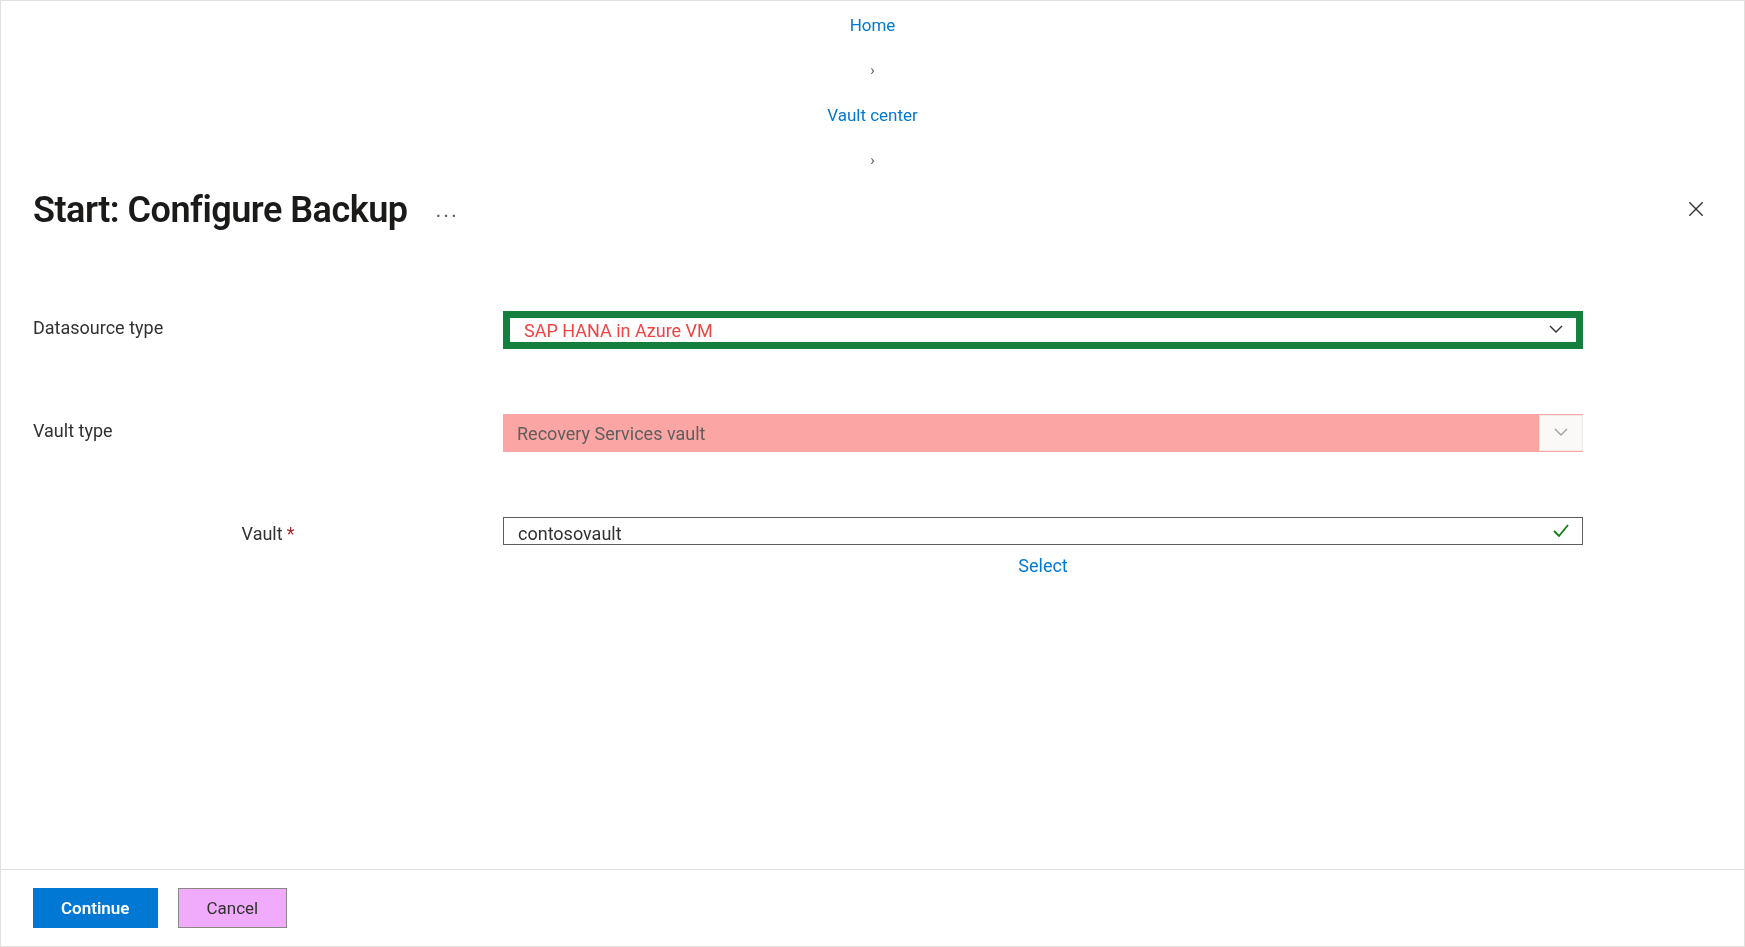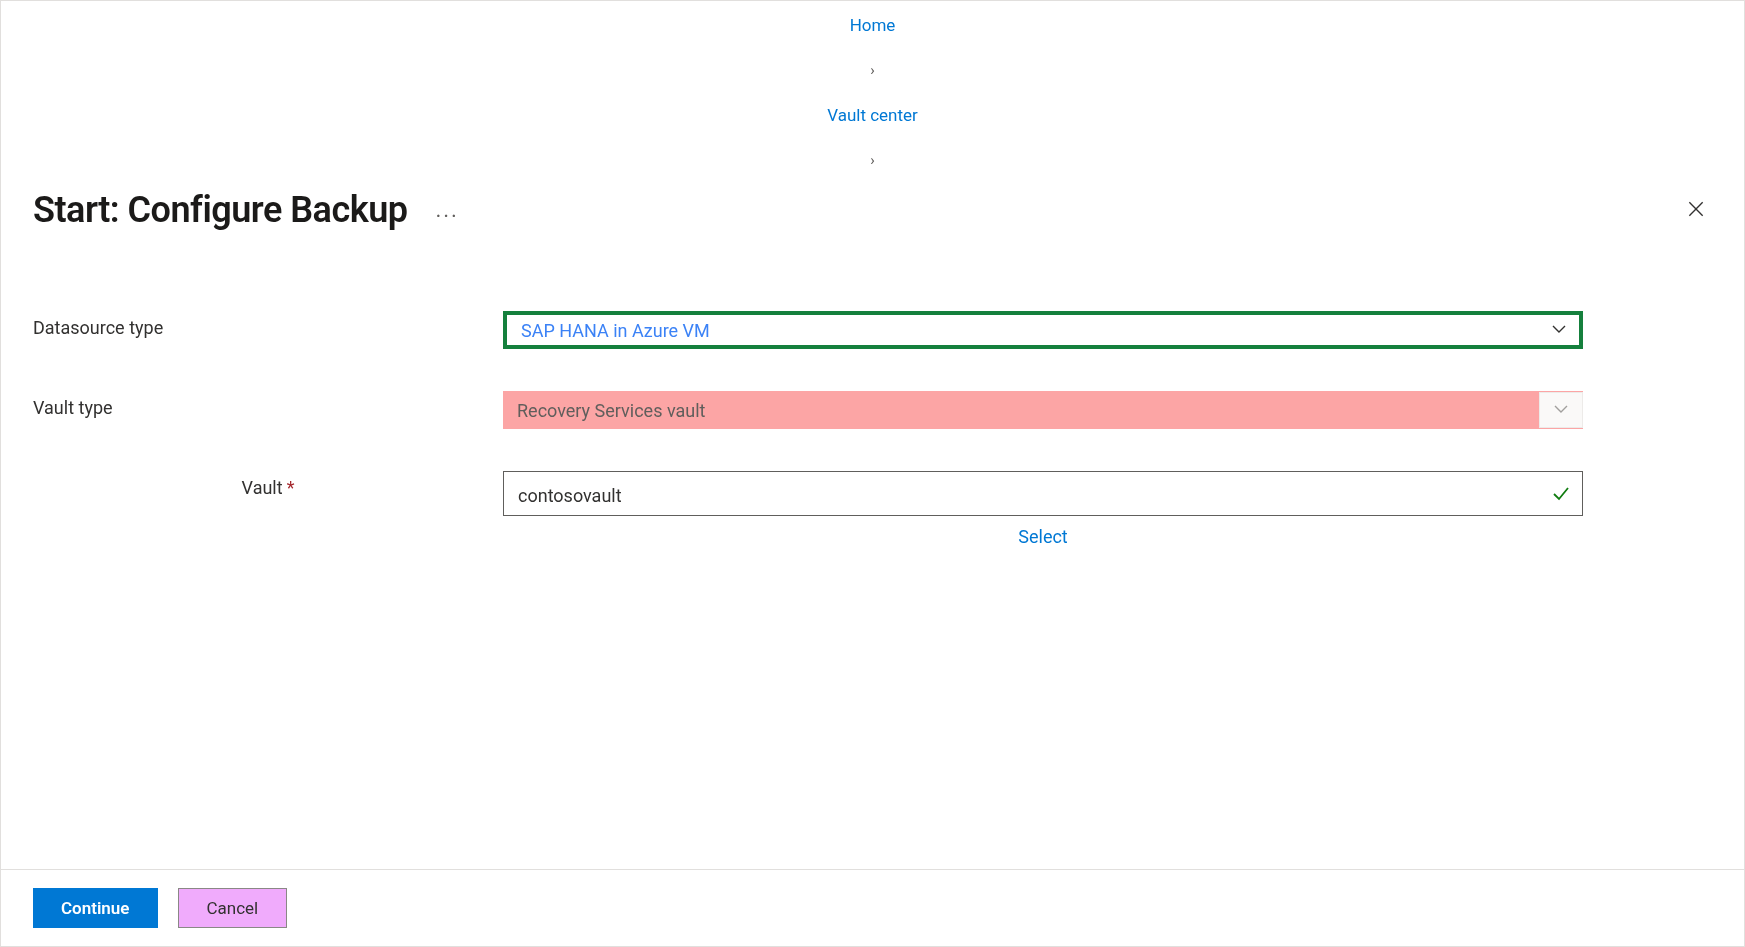--- a/index.html
+++ b/index.html
@@ -78,21 +78,21 @@
     .close-btn svg { width: 20px; height: 20px; }
 
     .form-area {
       padding: 80px 32px 0 32px;
       flex: 1;
     }
 
     .form-row {
       display: flex;
       align-items: flex-start;
-      margin-bottom: 42px;
+      margin-bottom: 65px;
     }
     .form-row.last { margin-bottom: 8px; text-align: center; }
 
     .form-label-col {
       width: 470px;
       flex: 0 0 470px;
       font-size: 18px;
       color: #323130;
       padding-top: 6px;
     }
@@ -104,25 +104,25 @@
     .form-field-col {
       width: 1080px;
       flex: 0 0 1080px;
     }
 
     .select-field {
       display: flex;
       align-items: center;
       justify-content: space-between;
       height: 38px;
-      border: 4px solid #15803d;
+      border: 7px solid #15803d;
       background: #ffffff;
       padding: 0 12px 0 14px;
       font-size: 18px;
-      color: #3b82f6;
+      color: #ef4444;
       cursor: pointer;
     }
     .select-field.disabled {
       border: none;
       background: #fca5a5;
       color: #605e5c;
       cursor: default;
     }
     .select-field.disabled .chev-area {
       background: #faf9f8;
@@ -133,21 +133,21 @@
       align-items: center;
       justify-content: center;
       margin-right: -12px;
     }
     .chevron-icon svg { width: 16px; height: 16px; }
 
     .validated-field {
       display: flex;
       align-items: center;
       justify-content: space-between;
-      height: 45px;
+      height: 28px;
       border: 1px solid #605e5c;
       background: #ffffff;
       padding: 4px 12px 0 14px;
       font-size: 18px;
       color: #323130;
     }
     .check-icon svg { width: 18px; height: 18px; }
 
     .select-link {
       display: inline-block;

